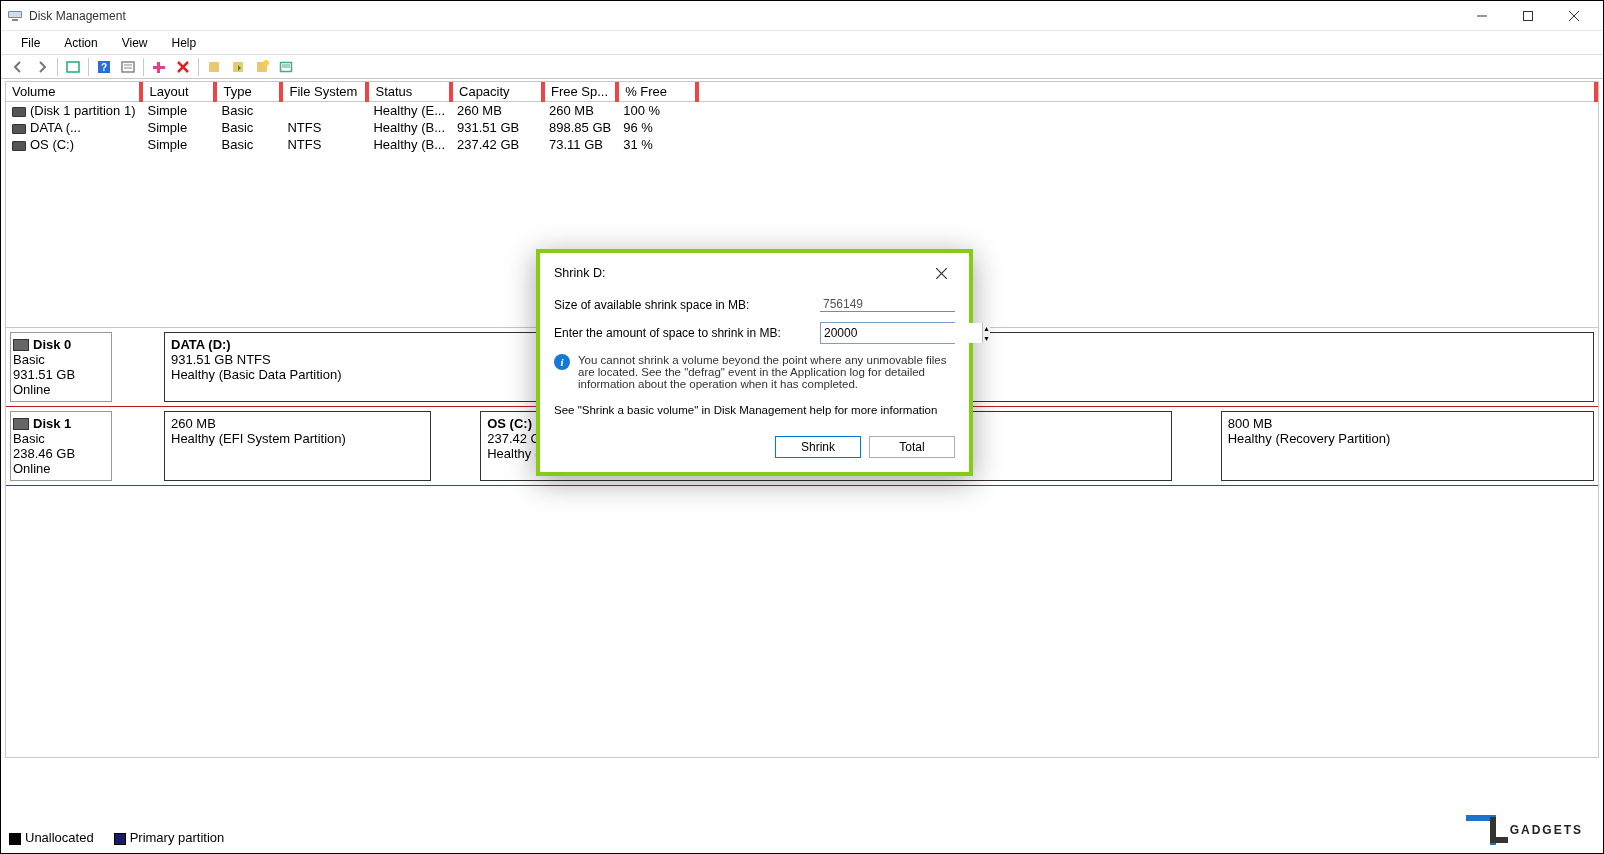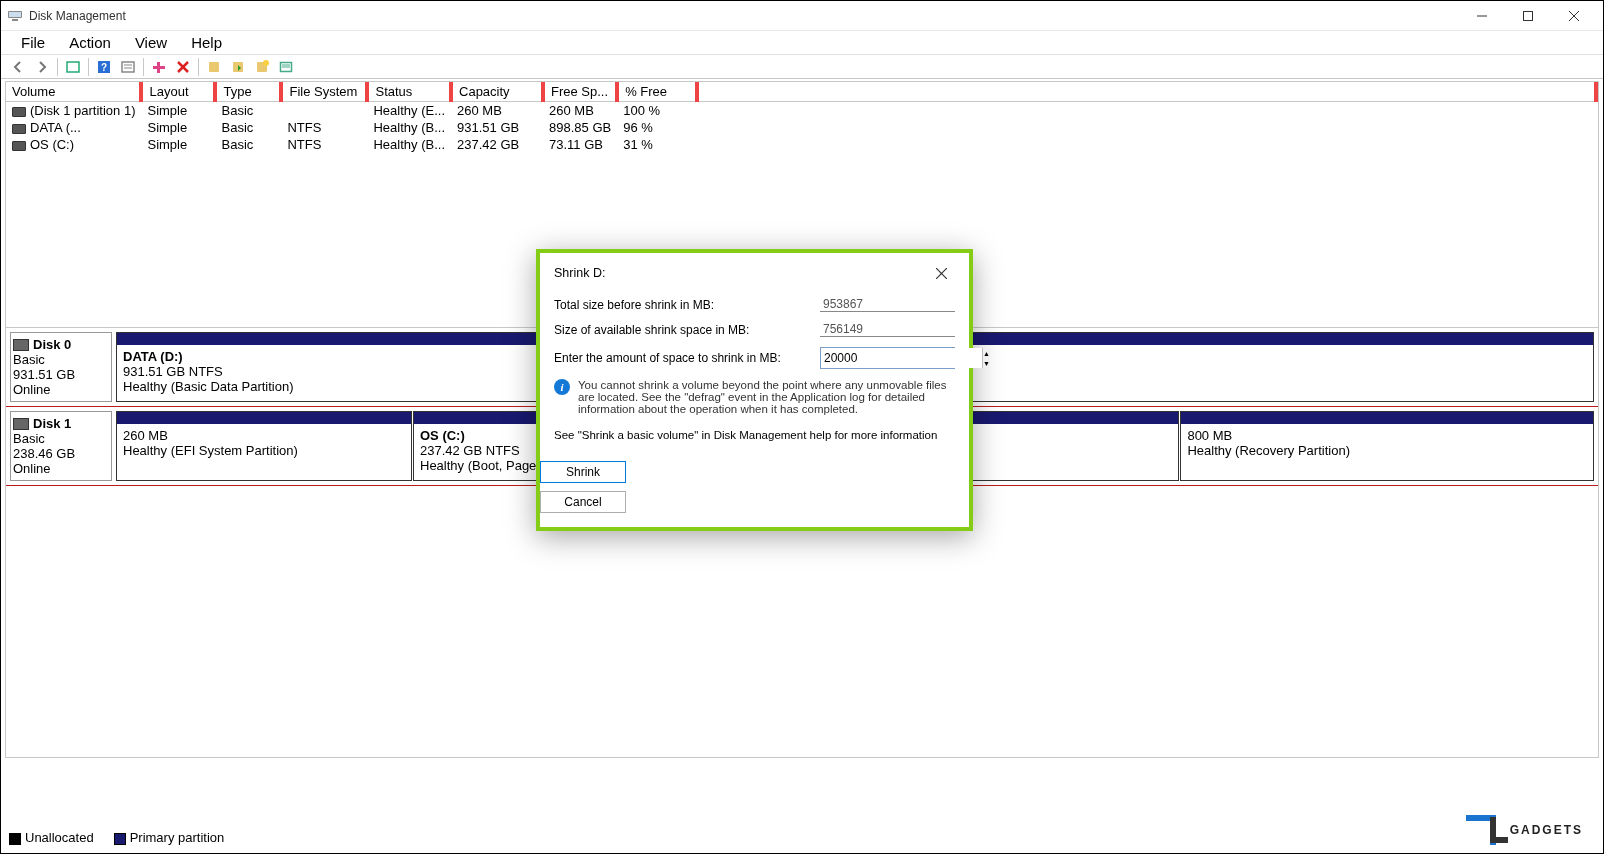--- a/index.html
+++ b/index.html
@@ -7,42 +7,42 @@
 
 
 .titlebar { height: 30px; background: #fff; display: flex; align-items: center; padding: 0 6px; border-bottom: 1px solid #e8e8e8; }
 .titlebar .app-icon { width: 16px; height: 16px; margin-right: 6px; }
 .titlebar .title { font-size: 12px; color: #333; flex: 1; }
 .titlebar .winbtns { display: flex; gap: 0; }
 .titlebar .winbtn { width: 46px; height: 30px; display: flex; align-items: center; justify-content: center; color: #555; font-size: 11px; cursor: pointer; }
 
 
 .menubar { height: 24px; display: flex; padding: 0 8px; align-items: center; border-bottom: 1px solid #e0e0e0; }
-.menubar .menu { font-size: 15px; color: #000; padding: 2px 12px; cursor: pointer; }
+.menubar .menu { font-size: 12px; color: #000; padding: 2px 12px; cursor: pointer; }
 
 
 .toolbar { height: 24px; display: flex; align-items: center; padding: 0 6px; gap: 2px; border-bottom: 1px solid #c8c8c8; }
 .toolbar .tbicon { width: 22px; height: 22px; display: flex; align-items: center; justify-content: center; border-radius: 2px; cursor: pointer; }
 .toolbar .sep { width: 1px; height: 18px; background: #c8c8c8; margin: 0 2px; }
 
 
 .voltable { border: 1px solid #c8c8c8; margin: 2px 4px 0 4px; background: #fff; height: 247px; overflow: hidden; }
 .voltable table { width: 100%; border-collapse: collapse; font-size: 13px; }
 .voltable th { text-align: left; font-weight: 400; padding: 2px 6px; background: #fff; border-right: 4px solid #ef4444; border-bottom: 1px solid #c8c8c8; color: #000; }
 .voltable td { padding: 1px 6px; color: #000; white-space: nowrap; }
 .volicon { display:inline-block; width:14px; height:10px; background:#555; border:1px solid #333; border-radius:1px; vertical-align:middle; margin-right:4px; }
 
 
 .diskarea { margin: 0 4px; border: 1px solid #c8c8c8; border-top: none; height: 430px; overflow: hidden; }
 .diskrow { display: flex; border-bottom: 1px solid #b91c1c; padding: 4px; gap: 4px; }
 .diskinfo { width: 102px; padding: 4px 2px; font-size: 13px; background: #fff; border: 1px solid #999; }
 .diskinfo .diskname { font-weight: 700; display:flex; align-items:center; gap:4px;}
 .diskicon { display:inline-block; width:16px; height:12px; background:#666; border:1px solid #333; }
 .partcontainer { flex: 1; display: flex; gap: 1px; }
-.part { border: 1px solid #333; display: flex; flex-direction: column; min-width: 40px; }
+.part { border: 1px solid #333; display: flex; min-width: 40px; margin-left: 48px; }
 .part .pbar { height: 12px; background: #191970; }
 .part .pbody { padding: 4px 6px; font-size: 13px; background: #fff; flex:1; }
 .part .pname { font-weight: 700; }
 
 
 .legend { position: absolute; bottom: 8px; left: 8px; display: flex; gap: 20px; font-size: 13px; align-items:center; }
 .legend .sw { display:inline-block; width:12px; height:12px; margin-right:4px; vertical-align:middle; border:1px solid #000;}
 .legend .sw.unalloc { background:#000; }
 .legend .sw.primary { background:#191970; }
 
@@ -56,21 +56,21 @@
 .frow { display:flex; align-items:center; margin-bottom: 10px; gap:8px; }
 .frow label { flex:1; }
 .frow .fval { width: 135px; border-bottom: 1px solid #888; padding: 0 3px; color:#555; }
 .fspin { display:flex; width:135px; border:1px solid #7a9ec8; background:#6d28d9; }
 .fspin input { flex:1; border:none; outline:none; font-size:12px; padding:2px 3px; }
 .fspin .spbtns { display:flex; flex-direction:column; width:15px; border-left:1px solid #bbb; }
 .fspin .spbtn { height:10px; display:flex; align-items:center; justify-content:center; font-size:7px; background:#f0f0f0; cursor:pointer; }
 .dlg-info { display:flex; gap:8px; margin: 6px 0 14px 0; font-size:11.5px; color:#333; }
 .infoicon { width:16px; height:16px; border-radius:50%; background:#1478d6; color:#fff; display:flex; align-items:center; justify-content:center; font-size:11px; font-style:italic; font-family:serif; font-weight:bold; flex-shrink:0;}
 .dlg-help { font-size:11.5px; margin-bottom: 20px; }
-.dlg-btns { display:flex; justify-content:flex-end; gap:8px; padding: 0 14px 14px 0; flex-direction: column; }
+.dlg-btns { display:flex; justify-content:flex-end; gap:8px; padding: 0 14px 14px 0; }
 .dlg-btns button { width: 86px; height: 22px; font-size:12px; background:#fff; border:1px solid #adadad; cursor:pointer; }
 .dlg-btns button.primary { border:1px solid #0078d7; }
 
 
 .watermark { position:absolute; right:20px; bottom:8px; font-size:12px; font-weight:700; letter-spacing:2px; color:#222; display:flex; align-items:center; gap:2px;}
 .wm-sq { width:30px; height:30px; border:6px solid #1a74cf; border-left:none; border-bottom:none; margin-right:-8px; display:inline-block; }
 .wm-sq2 { width:18px; height:26px; border:6px solid #333; border-right:none; border-top:none; display:inline-block; }
 </style>
 </head>
 <body>
@@ -305,24 +305,20 @@
       <span>Shrink D:</span>
       <div class="dlg-close">
         <svg width="11" height="11">
             <line x1="0" y1="0" x2="11" y2="11" stroke="#333" stroke-width="1.2"></line>
             <line x1="11" y1="0" x2="0" y2="11" stroke="#333" stroke-width="1.2"></line>
           </svg>
       </div>
     </div>
     <div class="dlg-body">
       <div class="frow">
-        <label>Total size before shrink in MB:</label>
-        <div class="fval">953867</div>
-      </div>
-      <div class="frow">
         <label>Size of available shrink space in MB:</label>
         <div class="fval">756149</div>
       </div>
       <div class="frow">
         <label>Enter the amount of space to shrink in MB:</label>
         <div class="fspin">
           <input type="text" value="20000" style="">
           <div class="spbtns">
             <div class="spbtn">▲</div>
             <div class="spbtn">▼</div>
@@ -330,16 +326,16 @@
         </div>
       </div>
       <div class="dlg-info">
         <div class="infoicon">i</div>
         <div>You cannot shrink a volume beyond the point where any unmovable files are located. See the "defrag" event in the Application log for detailed information about the operation when it has completed.</div>
       </div>
       <div class="dlg-help">See "Shrink a basic volume" in Disk Management help for more information</div>
     </div>
     <div class="dlg-btns">
       <button class="primary">Shrink</button>
-      <button>Cancel</button>
+      <button>Total</button>
     </div>
   </div>
 </div>
 
 </body></html>

